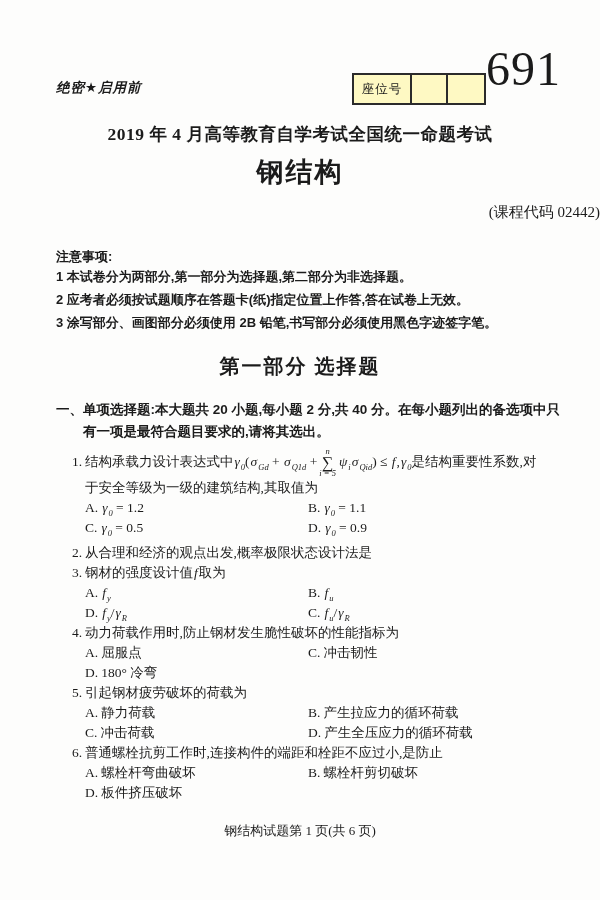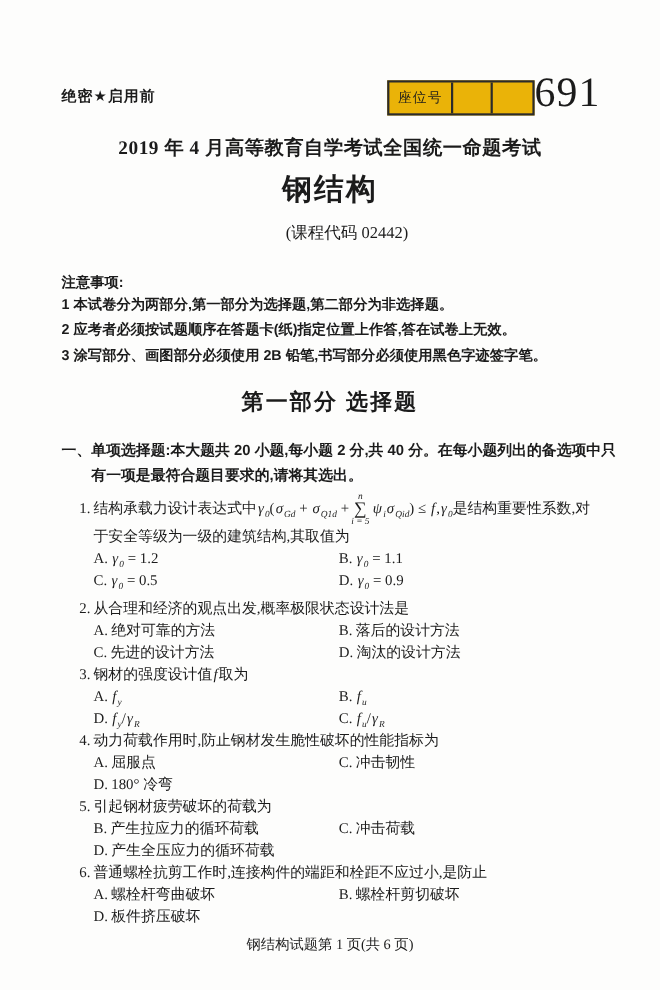--- a/index.html
+++ b/index.html
@@ -9,49 +9,49 @@
     color:#1b1b1b;
   }
   .page {
     position:relative; width:600px; height:900px;
     background:#fdfdfc; overflow:hidden;
   }
   
   .classification {
     position:absolute; left:56px; top:79px;
     font-family:"Liberation Sans","DejaVu Sans",sans-serif;
-    font-weight:bold; font-size:13.5px; letter-spacing:1px;
+    font-weight:bold; font-size:13.5px; letter-spacing:1px;font-style:italic;
   }
   .seat-box {
     position:absolute; left:352px; top:73px; height:28px;
-    display:flex; border:2px solid #2b2b2b; background:#eab308;
+    display:flex; border:2px solid #2b2b2b; background:#fef9c3;
   }
   .seat-label {
     width:56px; display:flex; align-items:center; justify-content:center;
     font-size:12.5px; border-right:2px solid #2b2b2b; letter-spacing:1px;
   }
   .seat-cell { width:34px; border-right:2px solid #2b2b2b; }
   .seat-cell.last { border-right:none; width:36px; }
   .paper-number {
-    position:absolute; left:486px; top:62px;
+    position:absolute; left:486px; top:41px;
     font-family:"Liberation Serif","DejaVu Serif",serif;
-    font-size:38px; font-weight:normal; letter-spacing:1px;
+    font-size:48px; font-weight:normal; letter-spacing:1px;
   }
   
   .main { position:absolute; top:124px; left:0; width:600px; }
   .title1 {
     text-align:center; font-weight:bold; font-size:17.5px;
     line-height:20px; letter-spacing:0.5px;
   }
   .subject {
     text-align:center; font-weight:bold; font-size:27px;
     line-height:30px; margin-top:13px; letter-spacing:2px;
   }
   .code {
-    text-align:center; font-size:15px; line-height:18px; margin-top:16px;padding-left:31px;
+    text-align:right; font-size:15px; line-height:18px; margin-top:16px;padding-left:31px;
   }
   .notice {
     margin:28px 0 0 56px; width:490px;
     font-family:"Liberation Sans","DejaVu Sans",sans-serif;
     font-weight:bold; font-size:13px;
   }
   .notice-heading { line-height:16px; }
   .notice-item { line-height:22px; margin-top:1px; white-space:nowrap; }
   .notice-item:first-of-type { margin-top:5px; }
   .part-heading {
@@ -87,21 +87,21 @@
     font-family:"Liberation Serif","DejaVu Serif",serif;
   }
   .math { white-space:nowrap; }
   .sum {
     display:inline-flex; flex-direction:column; align-items:center;
     vertical-align:middle; margin:0 2px; line-height:1;
   }
   .sum-top, .sum-bot { font-size:8.5px; font-style:italic; line-height:1; }
   .sum-mid { font-size:16px; line-height:0.85; font-style:normal; }
   .footer {
-    text-align:center; font-size:13px; line-height:16px; margin-top:8px;
+    text-align:center; font-size:13px; line-height:16px; margin-top:20px;
   }
 </style>
 </head>
 <body>
 
 <div class="page">
 
   <div class="classification">绝密★启用前</div>
 
   <div class="seat-box">
@@ -153,26 +153,20 @@
           <div class="opt"><span class="opt-label">B.</span><span class="opt-text"><span class="var">γ</span><sub>0</sub><span> = 1.1</span></span></div>
           <div class="opt"><span class="opt-label">C.</span><span class="opt-text"><span class="var">γ</span><sub>0</sub><span> = 0.5</span></span></div>
           <div class="opt"><span class="opt-label">D.</span><span class="opt-text"><span class="var">γ</span><sub>0</sub><span> = 0.9</span></span></div>
         </div>
       </div>
 
       <div class="q gap">
         <div class="stem">
           <span class="qnum">2.</span><span class="stem-text"><span>从合理和经济的观点出发,概率极限状态设计法是</span></span>
         </div>
-        <div class="opts">
-          <div class="opt"><span class="opt-label">A.</span><span class="opt-text"><span>绝对可靠的方法</span></span></div>
-          <div class="opt"><span class="opt-label">B.</span><span class="opt-text"><span>落后的设计方法</span></span></div>
-          <div class="opt"><span class="opt-label">C.</span><span class="opt-text"><span>先进的设计方法</span></span></div>
-          <div class="opt"><span class="opt-label">D.</span><span class="opt-text"><span>淘汰的设计方法</span></span></div>
-        </div>
       </div>
 
       <div class="q">
         <div class="stem">
           <span class="qnum">3.</span><span class="stem-text"><span>钢材的强度设计值</span><span class="var">f</span><span>取为</span></span>
         </div>
         <div class="opts">
           <div class="opt"><span class="opt-label">A.</span><span class="opt-text"><span class="var">f</span><sub>y</sub></span></div>
           <div class="opt"><span class="opt-label">B.</span><span class="opt-text"><span class="var">f</span><sub>u</sub></span></div>
           <div class="opt"><span class="opt-label">D.</span><span class="opt-text"><span class="var">f</span><sub>y</sub><span>/</span><span class="var">γ</span><sub>R</sub></span></div>
@@ -189,20 +183,21 @@
           <div class="opt"><span class="opt-label">C.</span><span class="opt-text"><span>冲击韧性</span></span></div>
           <div class="opt"><span class="opt-label">D.</span><span class="opt-text"><span>180° 冷弯</span></span></div>
         </div>
       </div>
 
       <div class="q">
         <div class="stem">
           <span class="qnum">5.</span><span class="stem-text"><span>引起钢材疲劳破坏的荷载为</span></span>
         </div>
         <div class="opts">
+          <div class="opt"><span class="opt-label">A.</span><span class="opt-text"><span>静力荷载</span></span></div>
           <div class="opt"><span class="opt-label">B.</span><span class="opt-text"><span>产生拉应力的循环荷载</span></span></div>
           <div class="opt"><span class="opt-label">C.</span><span class="opt-text"><span>冲击荷载</span></span></div>
           <div class="opt"><span class="opt-label">D.</span><span class="opt-text"><span>产生全压应力的循环荷载</span></span></div>
         </div>
       </div>
 
       <div class="q">
         <div class="stem">
           <span class="qnum">6.</span><span class="stem-text"><span>普通螺栓抗剪工作时,连接构件的端距和栓距不应过小,是防止</span></span>
         </div>

